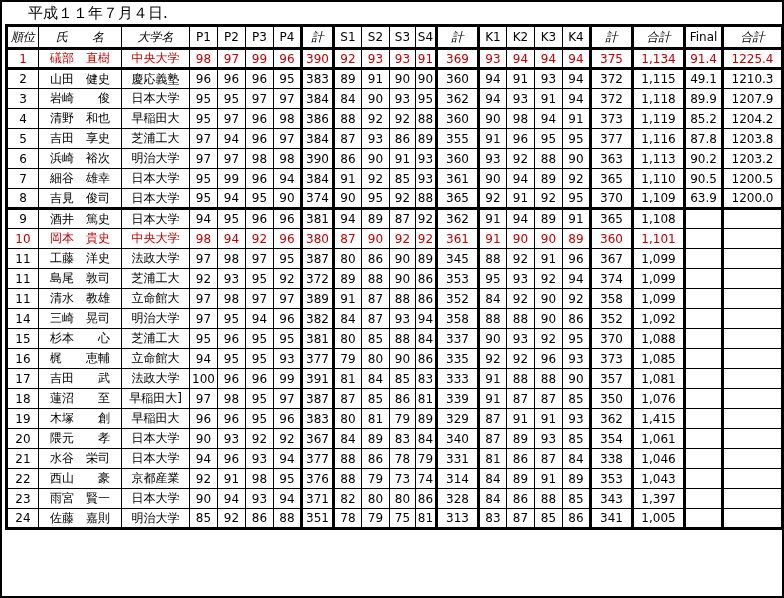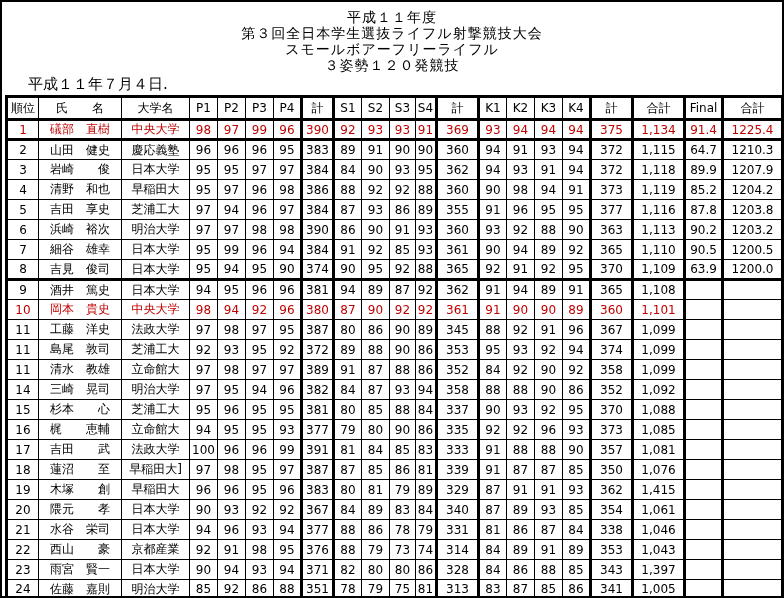--- a/index.html
+++ b/index.html
@@ -42,38 +42,32 @@
     vertical-align: middle;
     font-size: 12px;
     padding: 0;
     height: 20px;
     overflow: hidden;
     white-space: nowrap;
     font-weight: normal;
     color: #000;
   }
   table.results thead th { height: 23px; border-bottom: 3px solid #000; }
-  th.hb { font-weight: bold; font-size: 13px; }
+  th.hb { font-weight: bold; font-size: 13px; font-style: italic; }
   td.c-name, td.c-univ { font-size: 13px; }
   .thickL { border-left: 3px solid #000 !important; }
   .thickR { border-right: 3px solid #000 !important; }
   tr.sep td { border-bottom: 3px solid #000; }
   tr.red td { color: #c00000; }
   td.b { font-weight: bold; font-size: 13px; }
 </style>
 </head>
 <body>
 
 <div class="page">
-  <div class="title-block">
-    <div>平成１１年度</div>
-    <div>第３回全日本学生選抜ライフル射撃競技大会</div>
-    <div>スモールボアーフリーライフル</div>
-    <div>３姿勢１２０発競技</div>
-  </div>
   <div class="meta-row">
     <span>平成１１年７月４日.</span>
   </div>
   <table class="results">
     <colgroup>
         <col style="width: 32px;">
         <col style="width: 83px;">
         <col style="width: 68px;">
         <col style="width: 28px;">
         <col style="width: 28px;">
@@ -156,21 +150,21 @@
           <td>91</td>
           <td>90</td>
           <td>90</td>
           <td class="thickL thickR">360</td>
           <td>94</td>
           <td>91</td>
           <td>93</td>
           <td>94</td>
           <td class="thickL thickR">372</td>
           <td class="thickL thickR">1,115</td>
-          <td class="thickL thickR">64.7</td>
+          <td class="thickL thickR">49.1</td>
           <td class="thickL thickR">1210.3</td>
         </tr>
         <tr>
           <td class="c-rank">3</td>
           <td class="c-name">岩崎　　俊</td>
           <td class="c-univ">日本大学</td>
           <td>95</td>
           <td>95</td>
           <td>97</td>
           <td>97</td>

